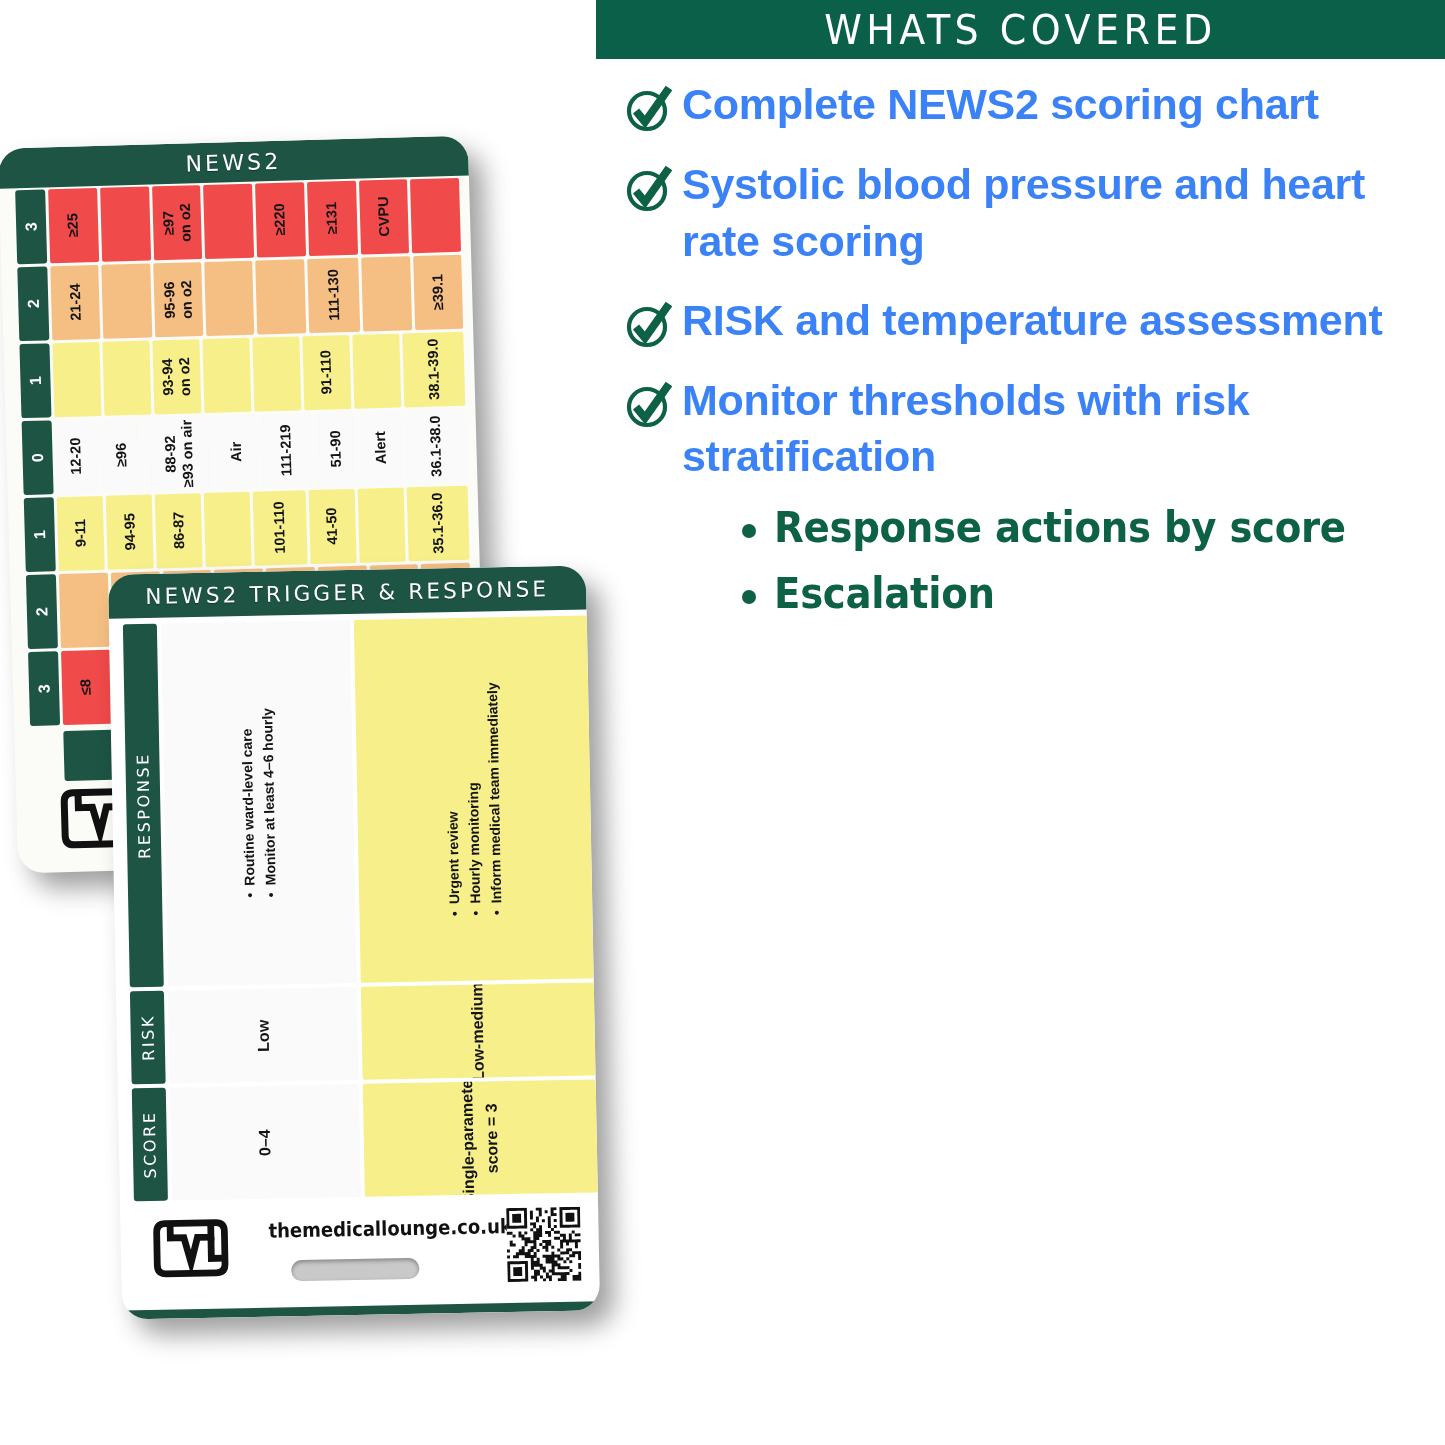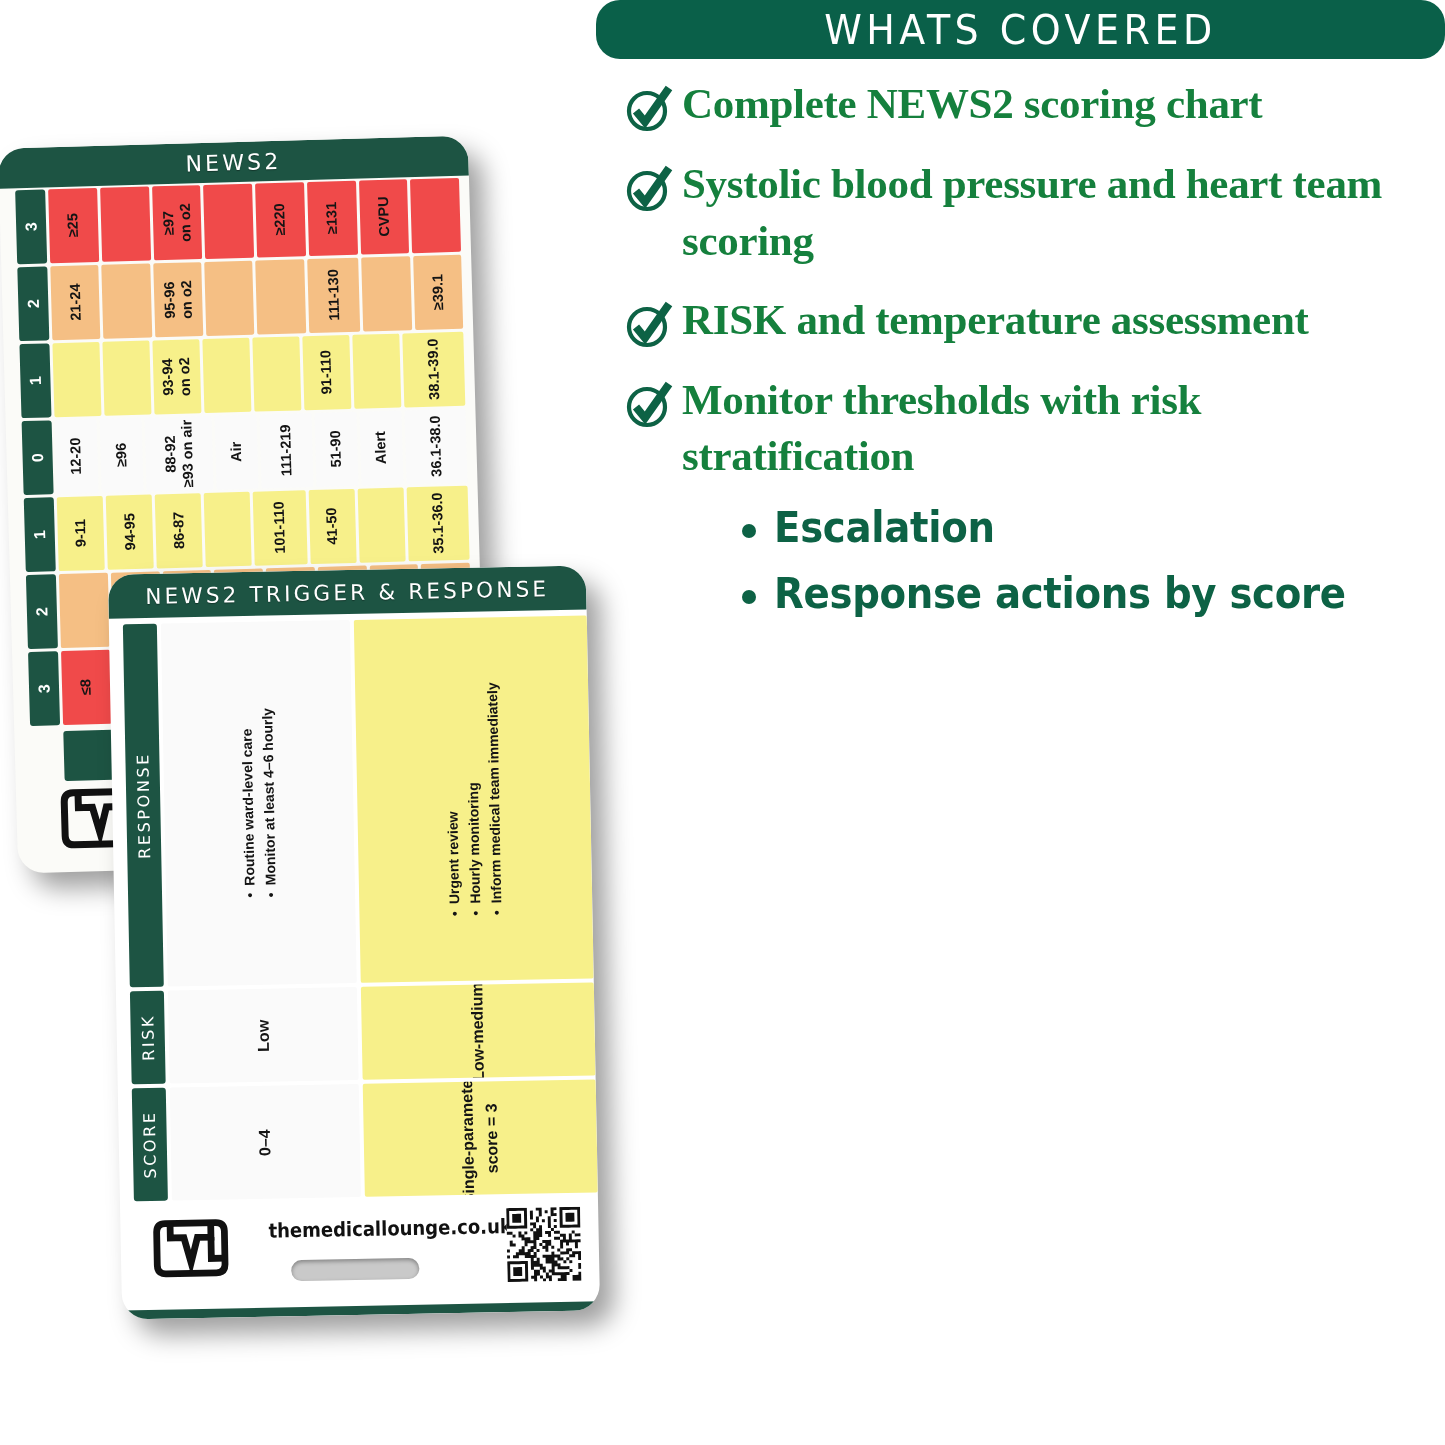--- a/index.html
+++ b/index.html
@@ -11,42 +11,42 @@
     position:relative;
   }
 
   
   #right-panel{
     position:absolute;left:596px;top:0;width:849px;height:1445px;
   }
   #header-banner{
     position:absolute;left:0;top:0;width:849px;height:59px;
     background:#0a6049;
-    display:flex;align-items:center;justify-content:center;border-radius:24px;
+    display:flex;align-items:center;justify-content:center;
   }
   #header-title{
     color:#ffffff;
     font-family:"DejaVu Sans", sans-serif;
     font-size:38px;letter-spacing:4.5px;font-weight:400;
     transform:scaleY(1.06);
   }
 
   #feature-list{
     position:absolute;left:28px;top:76px;width:815px;
   }
   .feature-row{
     display:flex;align-items:flex-start;
     margin-bottom:22px;
   }
   .feature-row .tick{
     flex:0 0 auto;width:54px;height:50px;margin-top:8px;margin-right:4px;
   }
   .feature-row .ftext{
-    color:#15803d;
-    font-family:Liberation Serif, serif;
+    color:#3b82f6;
+    font-family:Liberation Sans, sans-serif;
     font-size:43px;font-weight:bold;line-height:1.32;
     letter-spacing:-0.3px;
   }
   .feature-row .ftext sub{font-size:0.62em;}
   #sub-list{
     margin-top:-6px;margin-left:118px;
   }
   .sub-item{
     display:flex;align-items:baseline;margin-bottom:12px;
   }
@@ -492,40 +492,40 @@
             <circle cx="23" cy="27" r="18" fill="none" stroke="#0d6245" stroke-width="4.2"></circle>
             <path d="M12 27 L21 38 L45 4" fill="none" stroke="#0d6245" stroke-width="8" stroke-linecap="butt" stroke-linejoin="miter"></path>
           </svg></div>
         <div class="ftext">Complete NEWS2 scoring chart</div>
       </div>
       <div class="feature-row">
         <div class="tick"><svg viewBox="0 0 52 50" width="52" height="50">
             <circle cx="23" cy="27" r="18" fill="none" stroke="#0d6245" stroke-width="4.2"></circle>
             <path d="M12 27 L21 38 L45 4" fill="none" stroke="#0d6245" stroke-width="8" stroke-linecap="butt" stroke-linejoin="miter"></path>
           </svg></div>
-        <div class="ftext">Systolic blood pressure and heart team scoring</div>
+        <div class="ftext">Systolic blood pressure and heart rate scoring</div>
       </div>
       <div class="feature-row">
         <div class="tick"><svg viewBox="0 0 52 50" width="52" height="50">
             <circle cx="23" cy="27" r="18" fill="none" stroke="#0d6245" stroke-width="4.2"></circle>
             <path d="M12 27 L21 38 L45 4" fill="none" stroke="#0d6245" stroke-width="8" stroke-linecap="butt" stroke-linejoin="miter"></path>
           </svg></div>
         <div class="ftext">RISK and temperature assessment</div>
       </div>
       <div class="feature-row">
         <div class="tick"><svg viewBox="0 0 52 50" width="52" height="50">
             <circle cx="23" cy="27" r="18" fill="none" stroke="#0d6245" stroke-width="4.2"></circle>
             <path d="M12 27 L21 38 L45 4" fill="none" stroke="#0d6245" stroke-width="8" stroke-linecap="butt" stroke-linejoin="miter"></path>
           </svg></div>
         <div class="ftext">Monitor thresholds with risk stratification</div>
       </div>
       <div id="sub-list">
         <div class="sub-item">
           <span class="dot"></span>
-          <span class="stext">Escalation</span>
+          <span class="stext">Response actions by score</span>
         </div>
         <div class="sub-item">
           <span class="dot"></span>
-          <span class="stext">Response actions by score</span>
+          <span class="stext">Escalation</span>
         </div>
       </div>
     </div>
 </div>
 
 </body></html>

